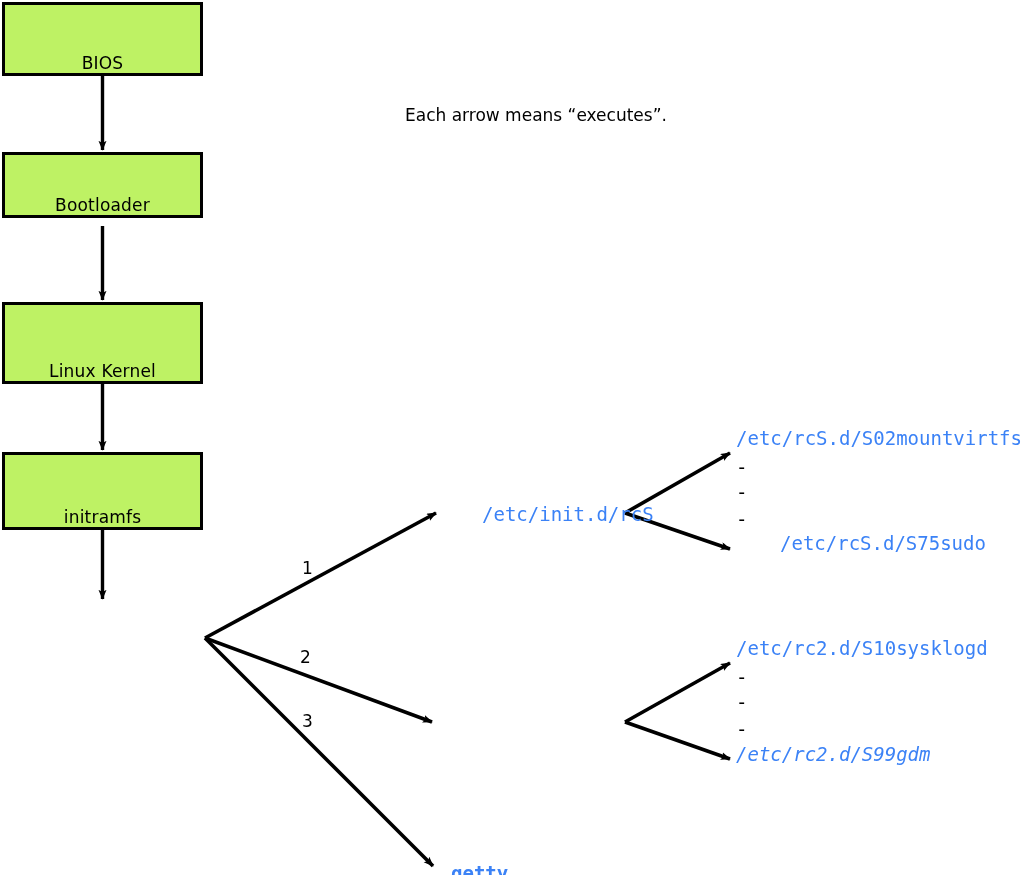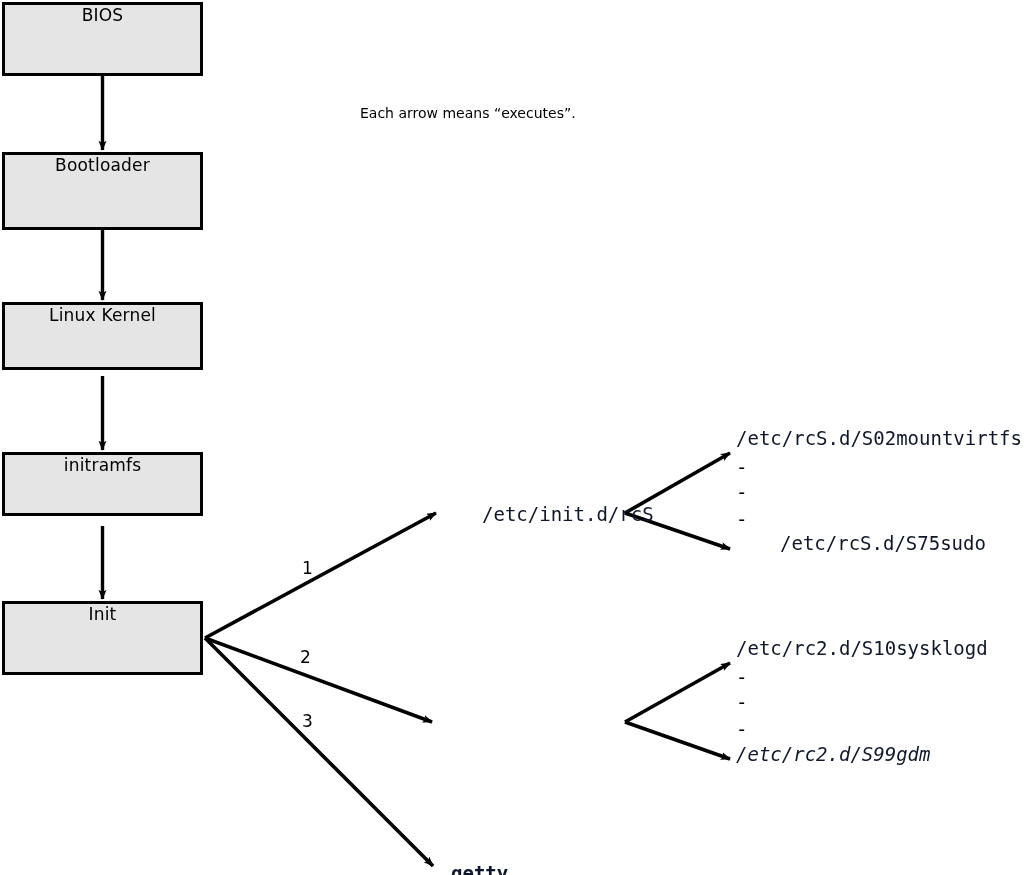--- a/index.html
+++ b/index.html
@@ -19,44 +19,45 @@
     position: absolute;
     left: 0;
     top: 0;
     width: 1024px;
     height: 875px;
   }
   .node-box {
     position: absolute;
     box-sizing: border-box;
     border: 3px solid #000000;
-    background: #e5e5e5;
+    background: #bef264;
     display: flex;
-    align-items: flex-start;
+    align-items: flex-end;
     justify-content: center;
   }
   .node-label {
     font-family: "DejaVu Sans", sans-serif;
     font-size: 17px;
     color: #000000;
     letter-spacing: 0.2px;
     white-space: nowrap;
   }
   .note-text {
     position: absolute;
     font-family: "DejaVu Sans", sans-serif;
-    font-size: 14px;
+    font-size: 17px;
     color: #000000;
     white-space: nowrap;
+    margin-left: 45px;
   }
   .mono-label {
     position: absolute;
     font-family: "DejaVu Sans Mono", monospace;
     font-size: 19px;
-    color: #0f172a;
+    color: #3b82f6;
     white-space: nowrap;
   }
   .edge-num {
     position: absolute;
     font-family: "DejaVu Sans", sans-serif;
     font-size: 17px;
     color: #000000;
     white-space: nowrap;
   }
   .ellipsis-dash {
@@ -100,35 +101,32 @@
     <g stroke="#000000" stroke-width="3.6" fill="none" marker-end="url(#arrowhead)">
       <line x1="625" y1="722" x2="730" y2="663"></line>
       <line x1="625" y1="722" x2="730" y2="759"></line>
     </g>
   </svg>
 
   <div class="node-box" style="left:2px; top:2px; width:201px; height:74px;">
     <span class="node-label">BIOS</span>
   </div>
 
-  <div class="node-box" style="left:2px; top:152px; width:201px; height:78px;">
+  <div class="node-box" style="left:2px; top:152px; width:201px; height:66px;">
     <span class="node-label">Bootloader</span>
   </div>
 
-  <div class="node-box" style="left:2px; top:302px; width:201px; height:68px;">
+  <div class="node-box" style="left:2px; top:302px; width:201px; height:82px;">
     <span class="node-label">Linux Kernel</span>
   </div>
 
-  <div class="node-box" style="left:2px; top:452px; width:201px; height:64px;">
+  <div class="node-box" style="left:2px; top:452px; width:201px; height:78px;">
     <span class="node-label">initramfs</span>
   </div>
 
-  <div class="node-box" style="left:2px; top:601px; width:201px; height:74px;">
-    <span class="node-label">Init</span>
-  </div>
 
   <div class="note-text" style="left:360px; top:105px;">Each arrow means “executes”.</div>
 
   <div class="edge-num" style="left:302px; top:558px;">1</div>
   <div class="edge-num" style="left:300px; top:647px;">2</div>
   <div class="edge-num" style="left:302px; top:711px;">3</div>
 
   <div class="mono-label" style="left:446px; top:503px;margin-left:36px;">/etc/init.d/rcS</div>
 
 

